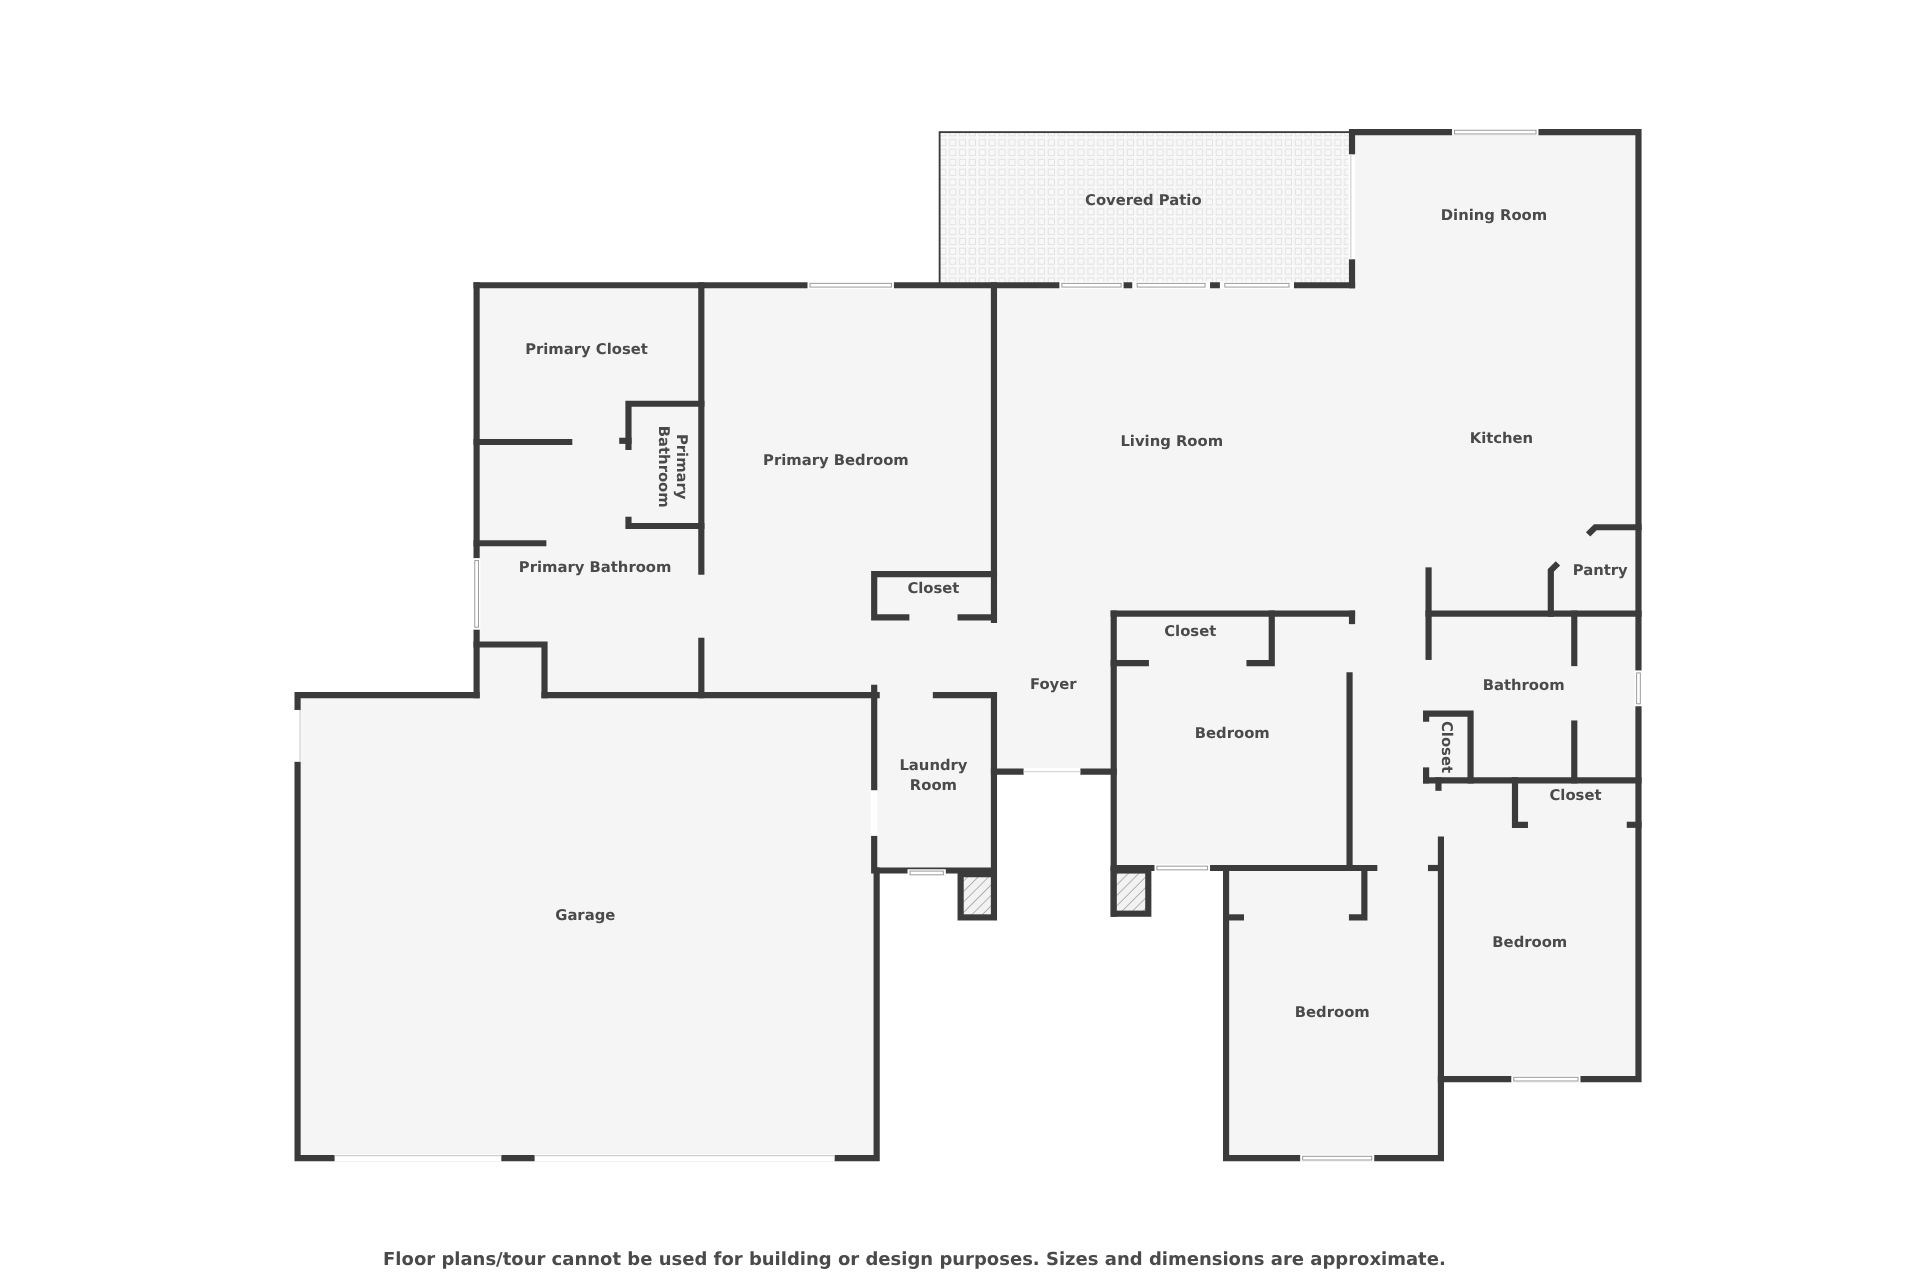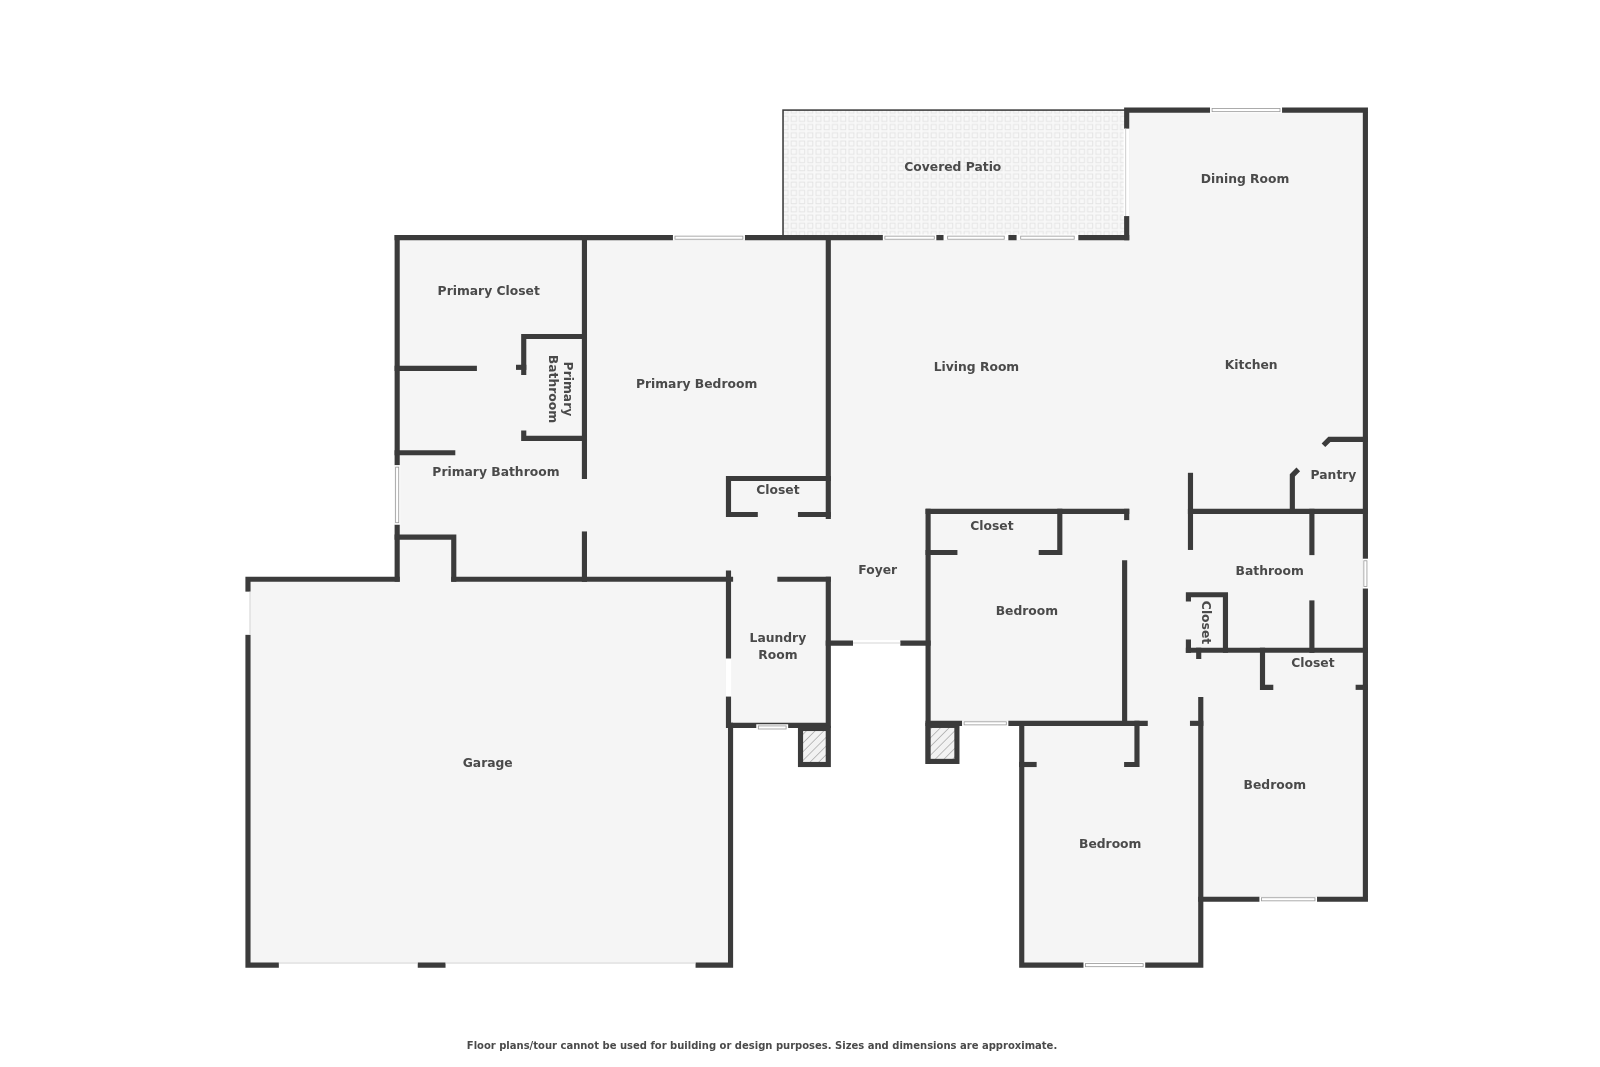--- a/index.html
+++ b/index.html
@@ -4,21 +4,21 @@
 <style>
   html, body { margin:0; padding:0; background:#ffffff; }
   body { width:1600px; height:1067px; overflow:hidden; position:relative; font-family:"DejaVu Sans", sans-serif; }
   #plan { position:absolute; left:0; top:0; width:1600px; height:1067px; }
   .floor { fill:#f5f5f5; }
   .wall { stroke:#3b3b3b; stroke-width:5; fill:none; stroke-linecap:square; }
   .thin { stroke:#3b3b3b; stroke-width:1.5; fill:none; }
   .win-gap { stroke:#ffffff; stroke-width:6; }
   .win { fill:#ffffff; stroke:#9a9a9a; stroke-width:0.8; }
   .room-label { font-family:"DejaVu Sans", sans-serif; font-weight:bold; font-size:12px; fill:#4a4a4a; text-anchor:middle; }
-  .footer { position:absolute; left:0; width:1524px; top:1040px; text-align:center; font-family:"DejaVu Sans", sans-serif; font-weight:bold; font-size:10px; color:#4a4a4a; }
+  .footer { position:absolute; left:0; width:1524px; top:1040px; text-align:center; font-family:"DejaVu Sans", sans-serif; font-weight:bold; font-size:15px; color:#4a4a4a; }
 </style>
 </head>
 <body>
 
 <svg id="plan" viewBox="0 0 1555 1037" xmlns="http://www.w3.org/2000/svg">
   <defs>
     <pattern id="tiles" width="8" height="8" patternUnits="userSpaceOnUse">
       <rect width="8" height="8" fill="#f8f8f8"></rect>
       <rect x="1" y="1" width="5" height="5" fill="none" stroke="#e2e2e2" stroke-width="0.8"></rect>
     </pattern>

